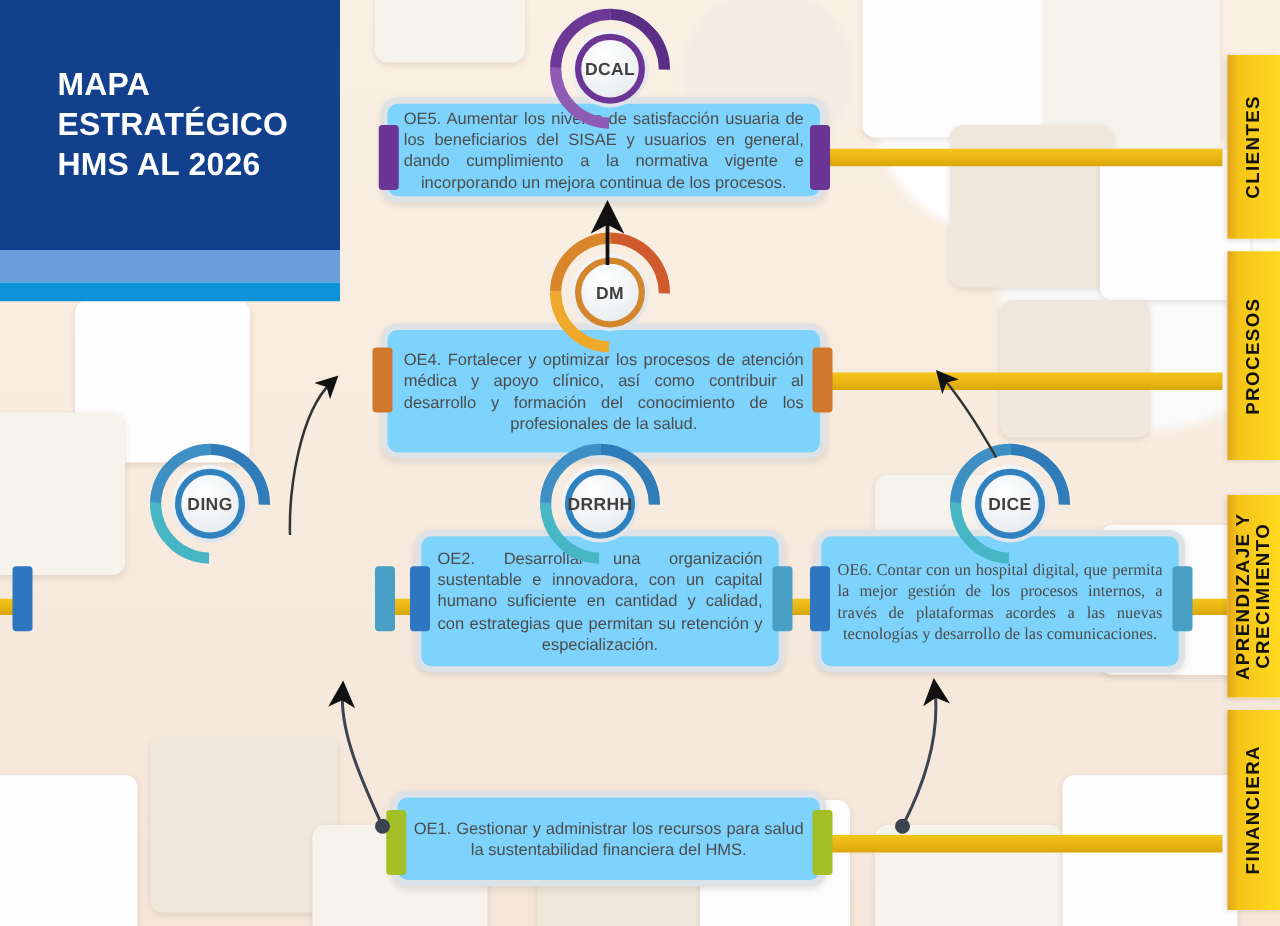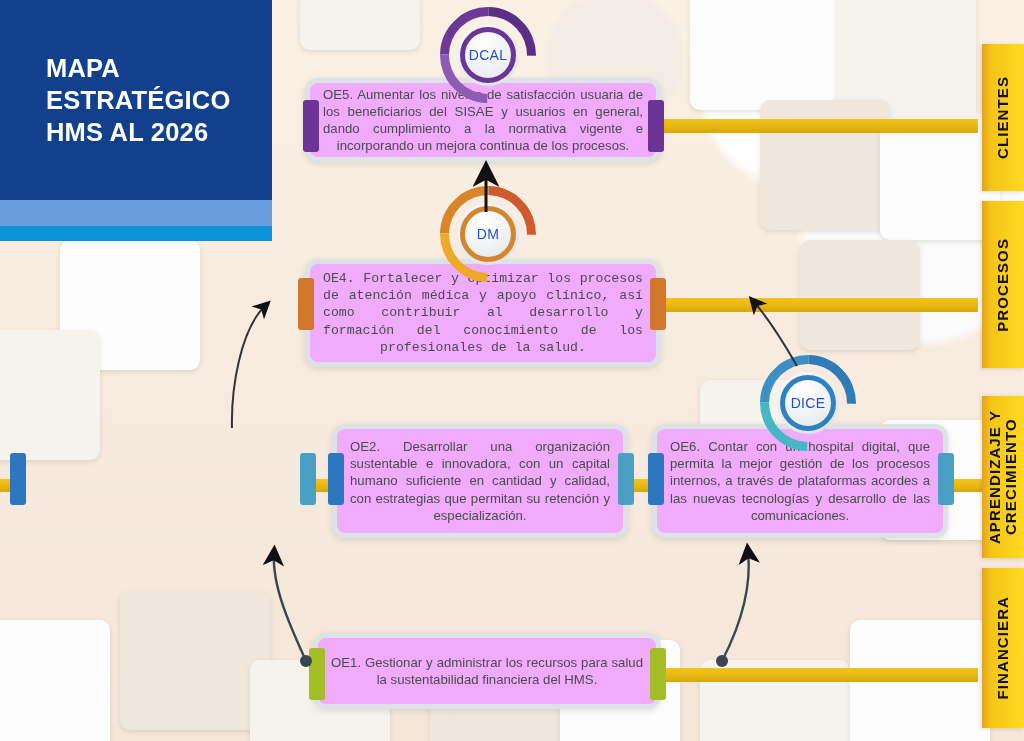--- a/index.html
+++ b/index.html
@@ -91,21 +91,21 @@
   .rail {
     position: absolute; height: 14px;
     background: linear-gradient(180deg, #f3c41a 0%, #e8b612 55%, #d9a60c 100%);
     z-index: 12;
   }
   .rail.short { height: 13px; }
 
   
   .card {
     position: absolute;
-    background: #f0abfc;
+    background: #7dd3fc;
     border: 5px solid #dde2e6;
     border-radius: 13px;
     z-index: 20;
     box-shadow: 0 2px 6px rgba(90,80,70,.16);
     display: flex; align-items: center; justify-content: flex-end;
   }
   .card p {
     font-size: 13.2px;
     line-height: 1.3;
     color: #4c4c4c;
@@ -137,21 +137,21 @@
   .badge .ring {
     position: absolute; left: 22px; top: 22px;
     width: 56px; height: 56px;
     border-radius: 50%;
     border: 5px solid #888;
   }
   .badge .lbl {
     position: absolute; left: 0; top: 0;
     width: 100px; height: 100px;
     display: flex; align-items: center; justify-content: center;
-    font-size: 14px; font-weight: normal; color: #1d4ed8;
+    font-size: 14px; font-weight: bold; color: #404040;
     letter-spacing: .3px;
   }
   #b-dcal .arc { border-color: #6c3a96 #5b2f86 transparent #8e5bb5; transform: rotate(-44deg); }
   #b-dcal .ring { border-color: #6a3594; }
   #b-dm   .arc { border-color: #d9852a #cf5b2c transparent #efa92a; transform: rotate(-44deg); }
   #b-dm   .ring { border-color: #d4862c; }
   #b-ding .arc { border-color: #3e8fc4 #2f7cb8 transparent #46b5c4; transform: rotate(-44deg); }
   #b-ding .ring { border-color: #2f82bf; }
   #b-drrhh .arc { border-color: #3e8fc4 #2f7cb8 transparent #46b5c4; transform: rotate(-44deg); }
   #b-drrhh .ring { border-color: #2f82bf; }
@@ -223,42 +223,54 @@
   </div>
   <div class="tab" style="left:303px;top:100px;background:#6a3594;"></div>
   <div class="tab" style="left:648px;top:100px;background:#6a3594;"></div>
   <div class="badge" id="b-dcal" style="left:438px;top:5px;">
     <div class="arc"></div>
     <div class="halo"></div>
     <div class="ring"></div>
     <div class="lbl">DCAL</div>
   </div>
 
-  <div class="card" style="left:305px;top:259px;width:356px;height:108px;font-family:Liberation Mono, monospace;">
+  <div class="card" style="left:305px;top:259px;width:356px;height:108px;">
     <p>OE4. Fortalecer y optimizar los procesos de atención médica y apoyo clínico, así como contribuir al desarrollo y formación del conocimiento de los profesionales de la salud.</p>
   </div>
   <div class="tab" style="left:298px;top:278px;background:#d2782c;"></div>
   <div class="tab" style="left:650px;top:278px;background:#d2782c;"></div>
   <div class="badge" id="b-dm" style="left:438px;top:184px;">
     <div class="arc"></div>
     <div class="halo"></div>
     <div class="ring"></div>
     <div class="lbl">DM</div>
   </div>
 
   <div class="tab" style="left:10px;top:453px;background:#2f76c0;"></div>
   <div class="tab" style="left:300px;top:453px;background:#4aa0c4;"></div>
+  <div class="badge" id="b-ding" style="left:118px;top:353px;">
+    <div class="arc"></div>
+    <div class="halo"></div>
+    <div class="ring"></div>
+    <div class="lbl">DING</div>
+  </div>
 
   <div class="card" style="left:332px;top:424px;width:296px;height:114px;">
     <p>OE2. Desarrollar una organización sustentable e innovadora, con un capital humano suficiente en cantidad y calidad, con estrategias que permitan su retención y especialización.</p>
   </div>
   <div class="tab" style="left:328px;top:453px;background:#2f76c0;"></div>
   <div class="tab" style="left:618px;top:453px;background:#4aa0c4;"></div>
-
-  <div class="card" style="left:652px;top:424px;width:296px;height:114px;">
+  <div class="badge" id="b-drrhh" style="left:430px;top:353px;">
+    <div class="arc"></div>
+    <div class="halo"></div>
+    <div class="ring"></div>
+    <div class="lbl">DRRHH</div>
+  </div>
+
+  <div class="card" style="left:652px;top:424px;width:296px;height:114px;font-family:Liberation Serif, serif;">
     <p>OE6. Contar con un hospital digital, que permita la mejor gestión de los procesos internos, a través de plataformas acordes a las nuevas tecnologías y desarrollo de las comunicaciones.</p>
   </div>
   <div class="tab" style="left:648px;top:453px;background:#2f76c0;"></div>
   <div class="tab" style="left:938px;top:453px;background:#4aa0c4;"></div>
   <div class="badge" id="b-dice" style="left:758px;top:353px;">
     <div class="arc"></div>
     <div class="halo"></div>
     <div class="ring"></div>
     <div class="lbl">DICE</div>
   </div>

